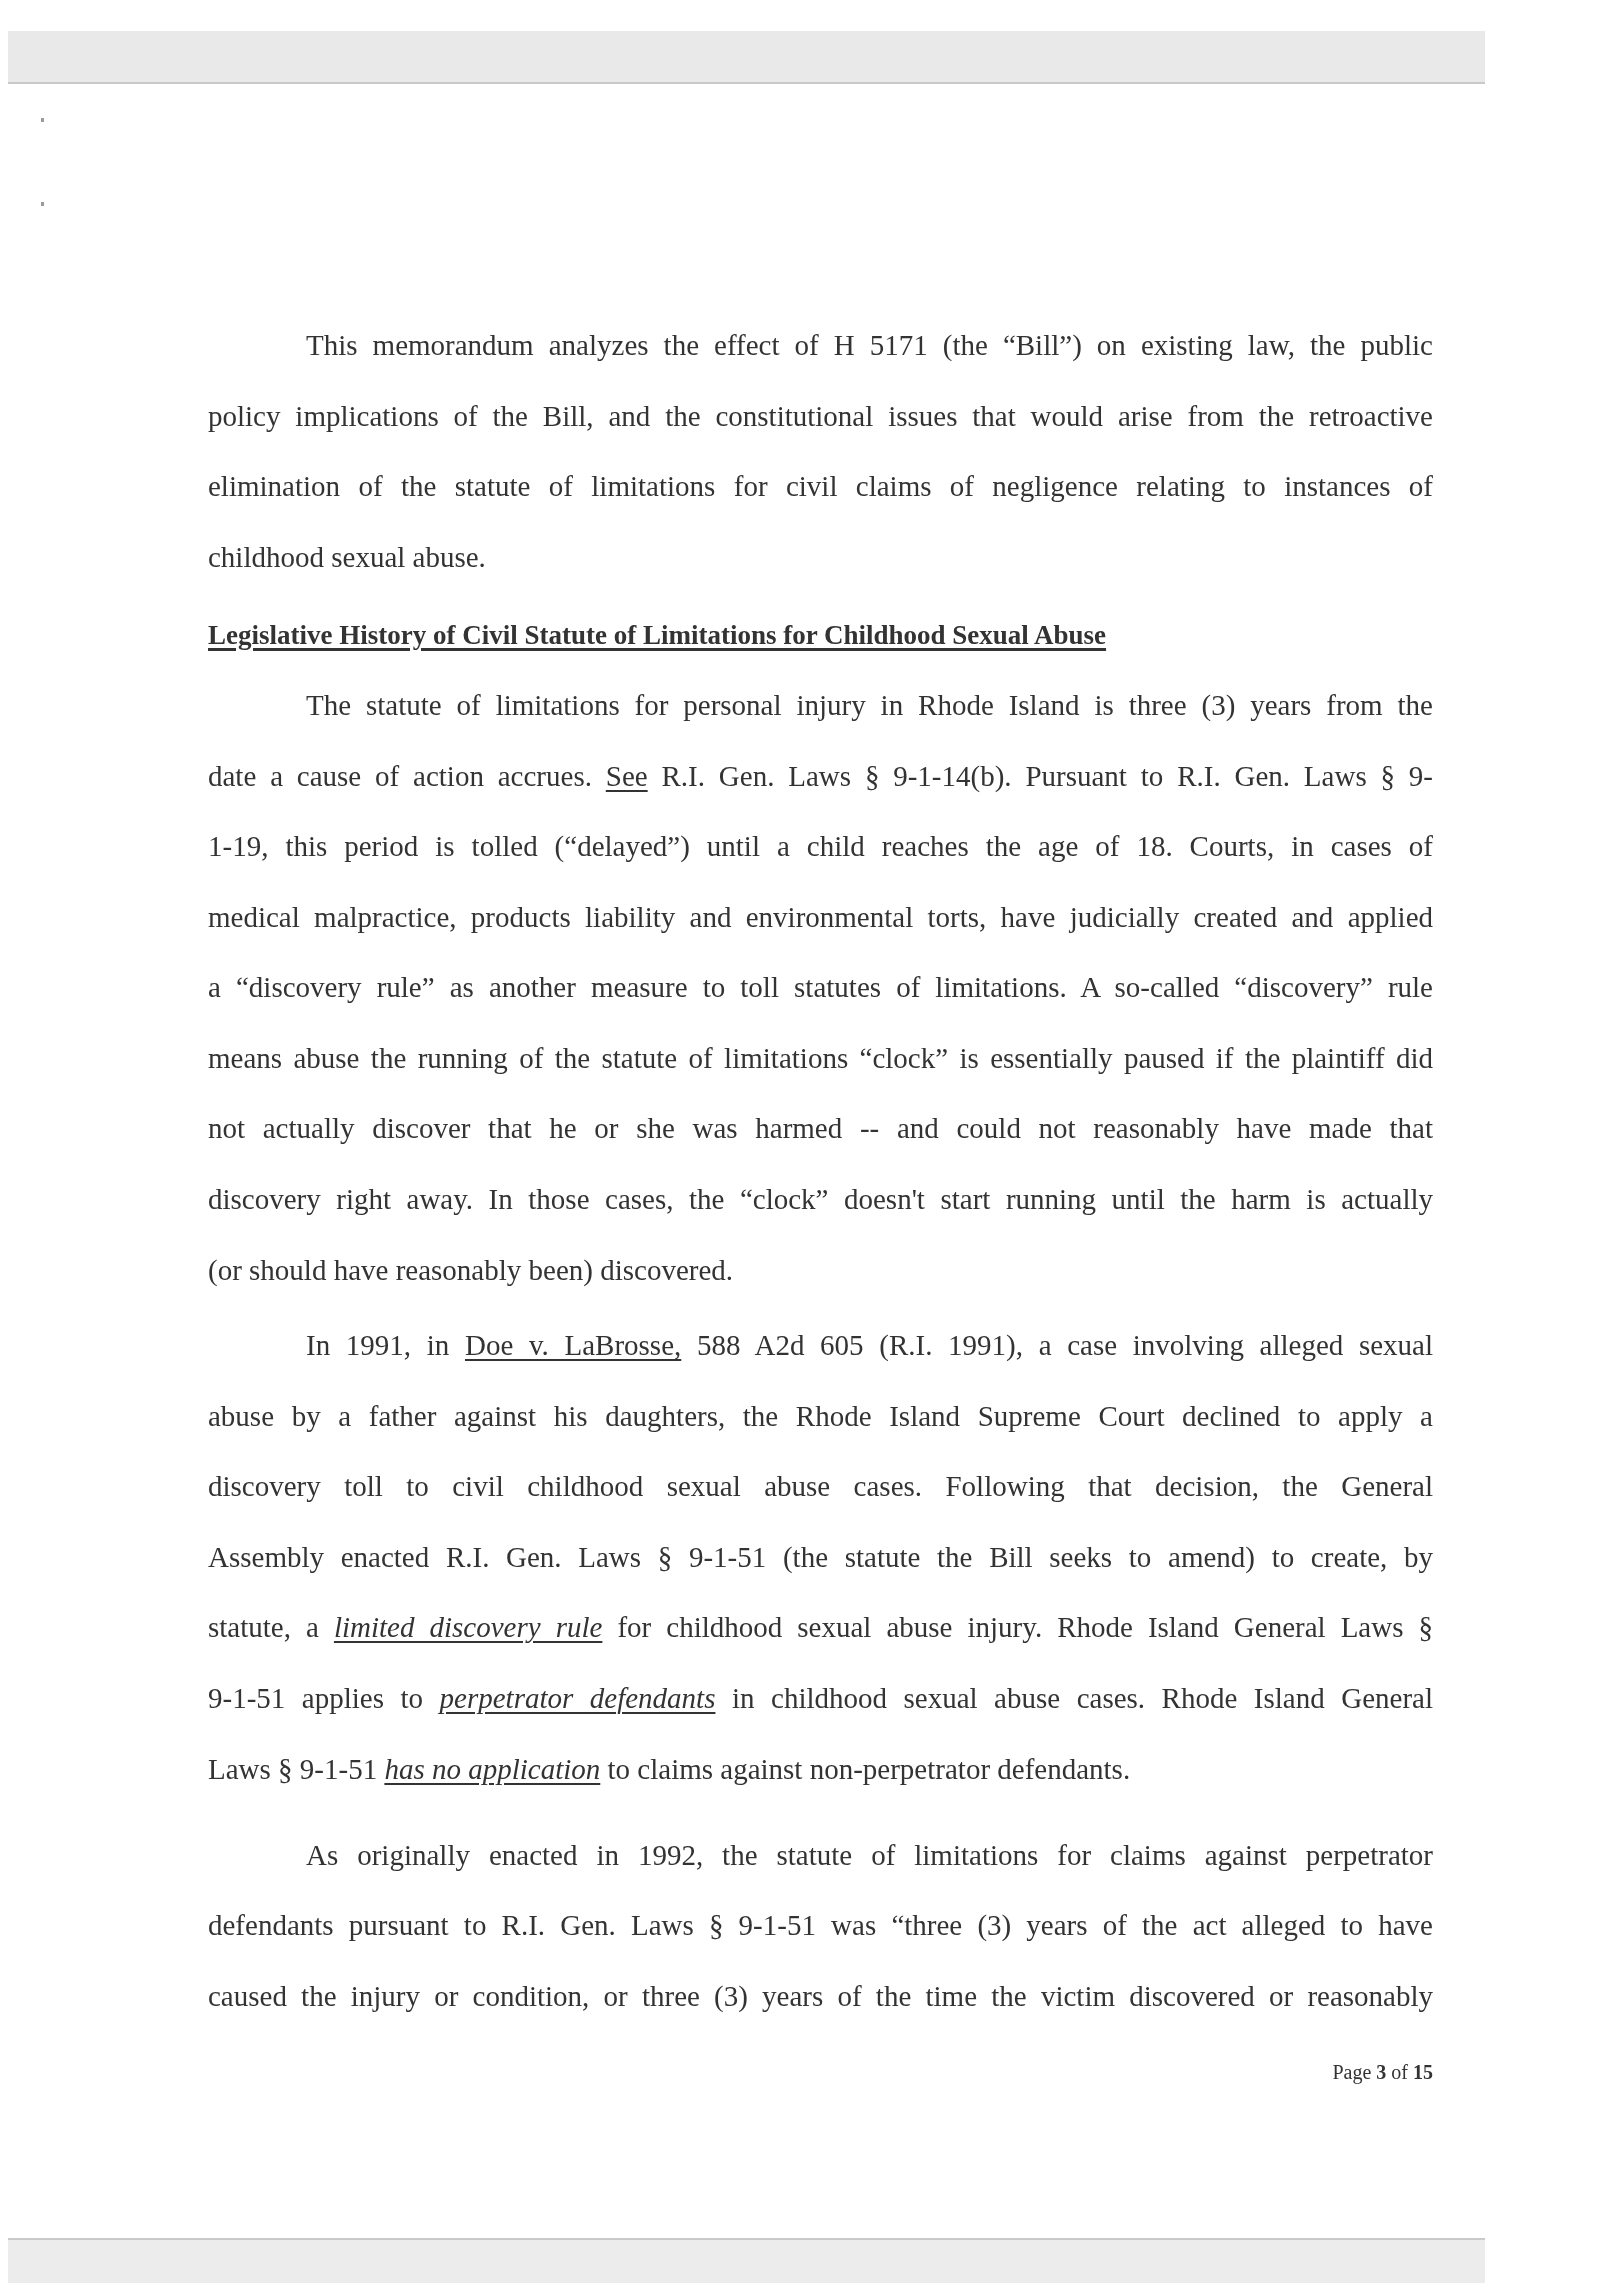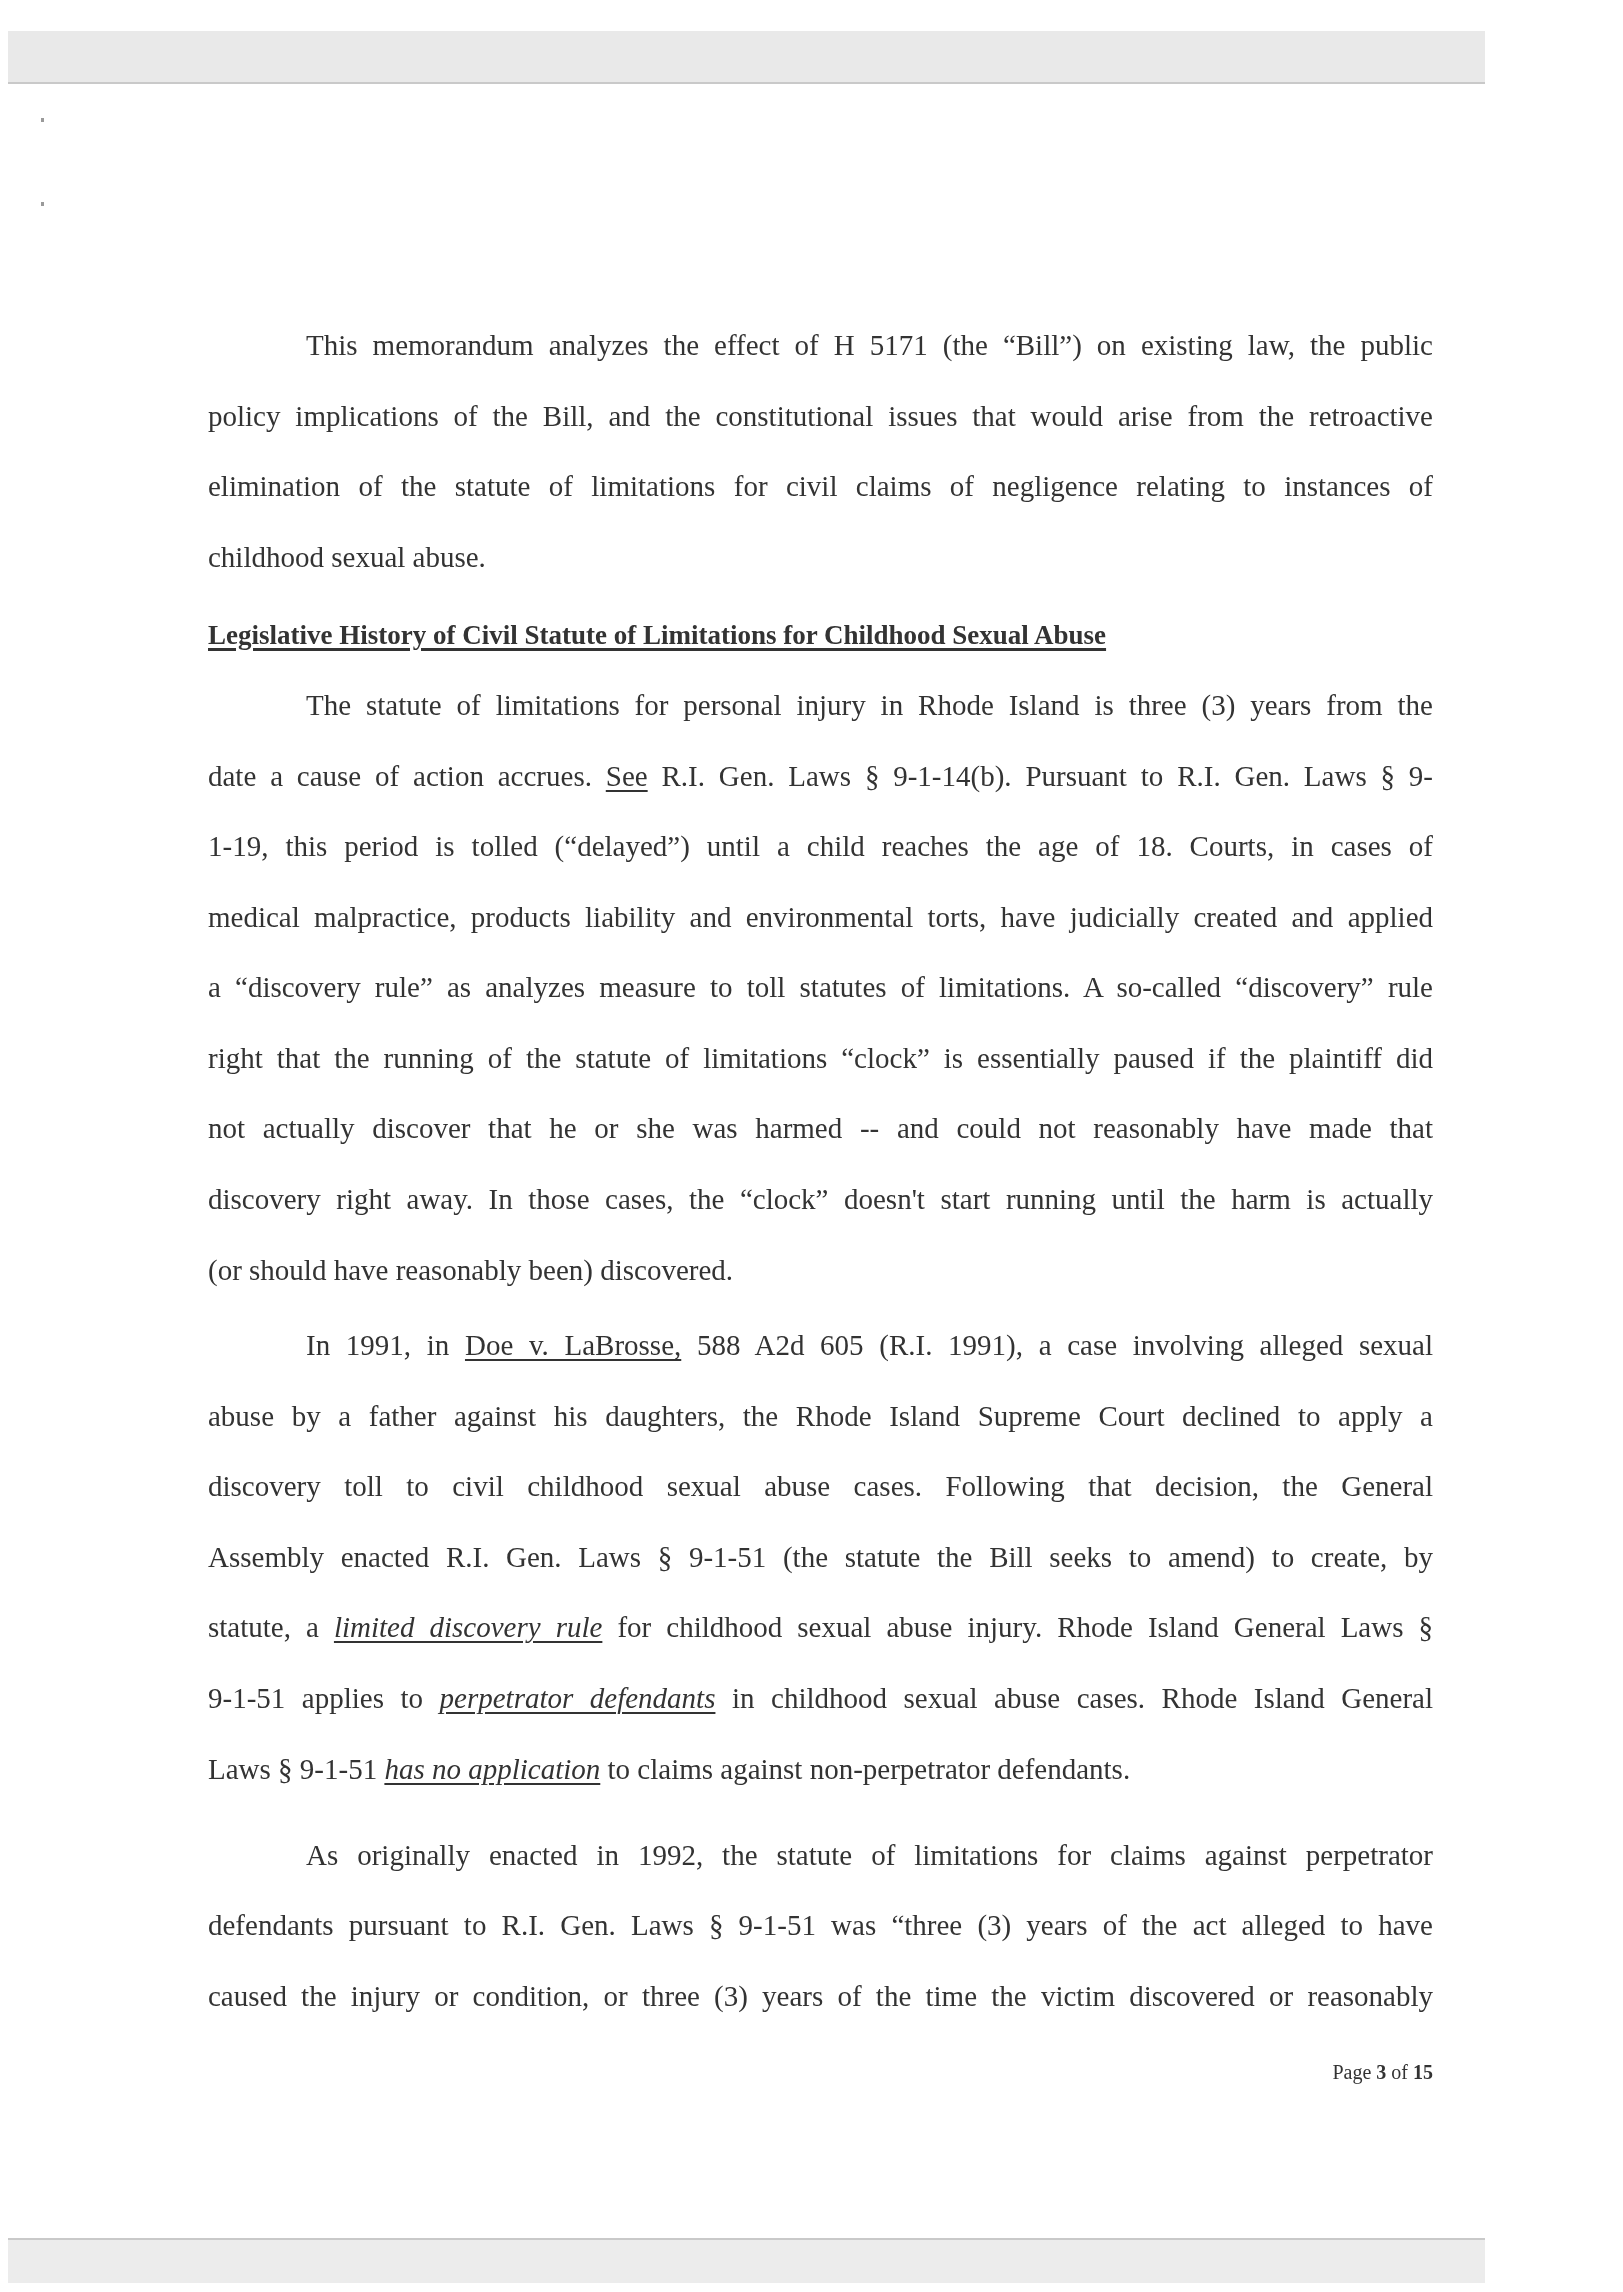--- a/index.html
+++ b/index.html
@@ -60,22 +60,22 @@
     <div class="line last" style="top:541px">childhood sexual abuse.</div>
   </div>
 
   <div class="heading" style="top:619px">Legislative History of Civil Statute of Limitations for Childhood Sexual Abuse</div>
 
   <div>
     <div class="line indent" style="top:689px">The statute of limitations for personal injury in Rhode Island is three (3) years from the</div>
     <div class="line" style="top:760px"><span>date a cause of action accrues.</span> <span class="u">See</span> <span>R.I. Gen. Laws § 9-1-14(b).  Pursuant to R.I. Gen. Laws § 9-</span></div>
     <div class="line" style="top:830px">1-19, this period is tolled (“delayed”) until a child reaches the age of 18.  Courts, in cases of</div>
     <div class="line" style="top:901px">medical malpractice, products liability and environmental torts, have judicially created and applied</div>
-    <div class="line" style="top:971px">a “discovery rule” as analyzes measure to toll statutes of limitations.  A so-called “discovery” rule</div>
-    <div class="line" style="top:1042px">right that the running of the statute of limitations “clock” is essentially paused if the plaintiff did</div>
+    <div class="line" style="top:971px">a “discovery rule” as another measure to toll statutes of limitations.  A so-called “discovery” rule</div>
+    <div class="line" style="top:1042px">means abuse the running of the statute of limitations “clock” is essentially paused if the plaintiff did</div>
     <div class="line" style="top:1112px">not actually discover that he or she was harmed -- and could not reasonably have made that</div>
     <div class="line" style="top:1183px">discovery right away.  In those cases, the “clock” doesn't start running until the harm is actually</div>
     <div class="line last" style="top:1254px">(or should have reasonably been) discovered.</div>
   </div>
 
   <div>
     <div class="line indent" style="top:1329px"><span>In 1991, in</span> <span class="u">Doe v. LaBrosse,</span> <span>588 A2d 605 (R.I. 1991), a case involving alleged sexual</span></div>
     <div class="line" style="top:1400px">abuse by a father against his daughters, the Rhode Island Supreme Court declined to apply a</div>
     <div class="line" style="top:1470px">discovery toll to civil childhood sexual abuse cases.  Following that decision, the General</div>
     <div class="line" style="top:1541px">Assembly enacted R.I. Gen. Laws § 9-1-51 (the statute the Bill seeks to amend) to create, by</div>

